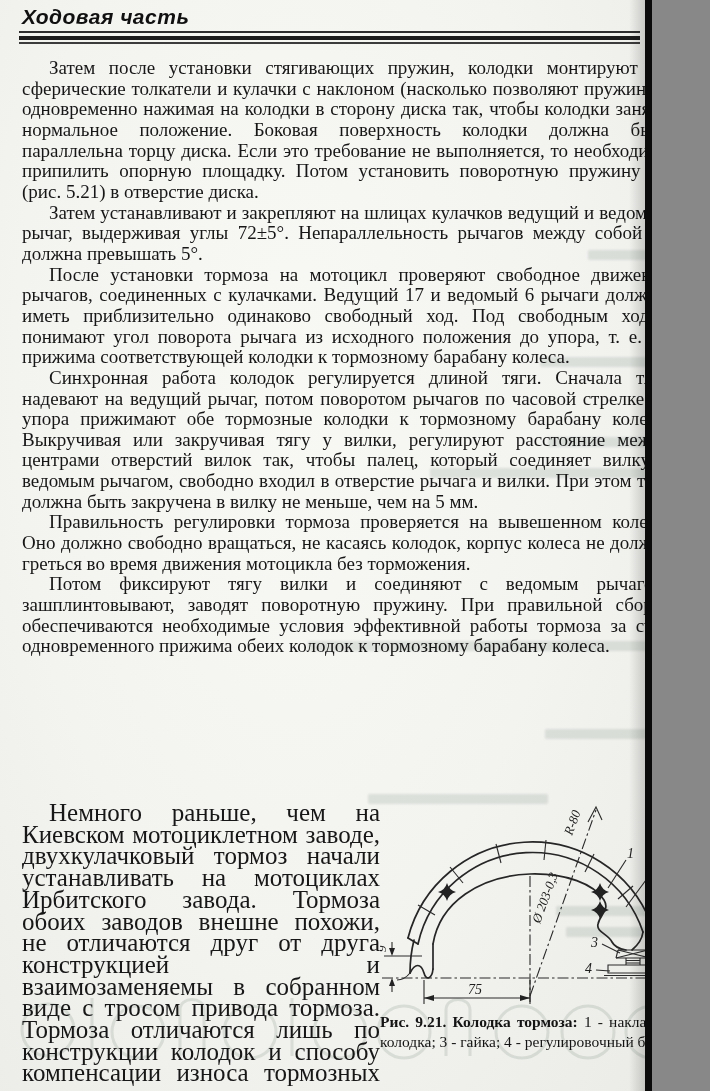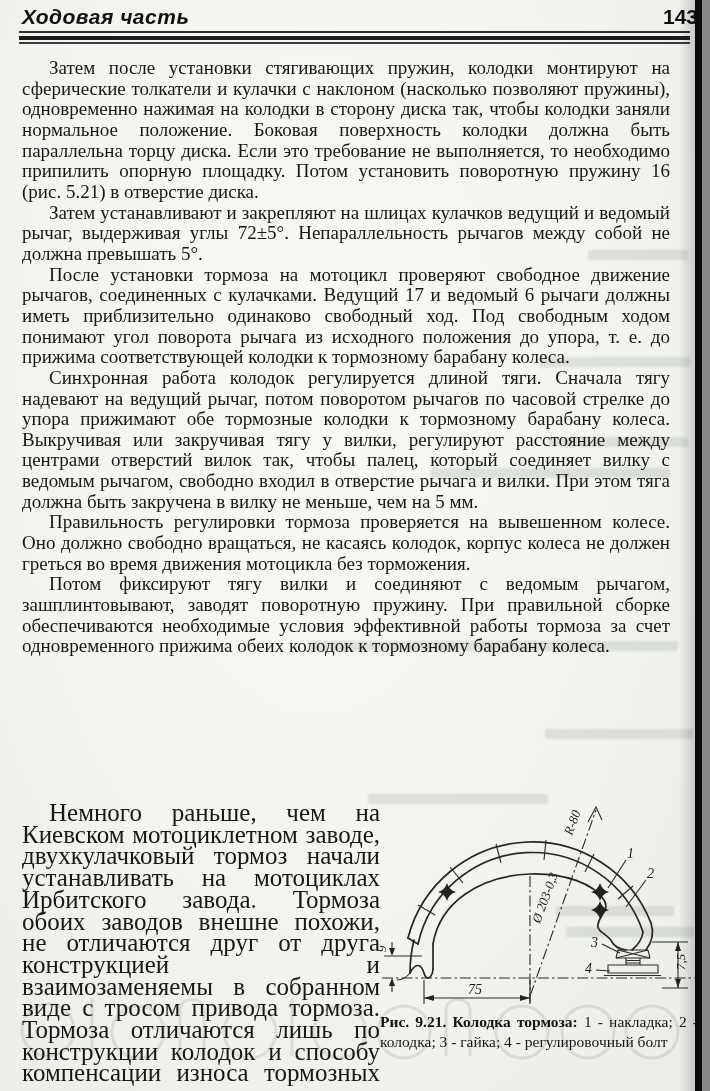--- a/index.html
+++ b/index.html
@@ -1,17 +1,17 @@
 <!DOCTYPE html>
 <html><head>
 <meta charset="utf-8">
 <style>
   html,body{margin:0;padding:0;background:#888;}
   .page{
-    position:relative;width:702px;height:1091px;overflow:hidden;
+    position:relative;width:652px;height:1091px;overflow:hidden;
     background:#f4f4f1;
     background-image:radial-gradient(ellipse at 45% 35%, #f8f8f5 0%, #f3f3f0 55%, #ebebe7 100%);
     font-family:"Liberation Serif", serif;color:#171717;
   }
   
   .edge-strip{position:absolute;right:0;top:0;bottom:0;width:7px;background:#0b0b0b;z-index:6;}
   .edge-shade{position:absolute;right:7px;top:0;bottom:0;width:16px;z-index:5;
     background:linear-gradient(to right, rgba(0,0,0,0) 0%, rgba(0,0,0,0.16) 100%);}
   
   .page-header{position:absolute;left:22px;top:5px;width:676px;display:flex;justify-content:space-between;align-items:baseline;z-index:2;}

